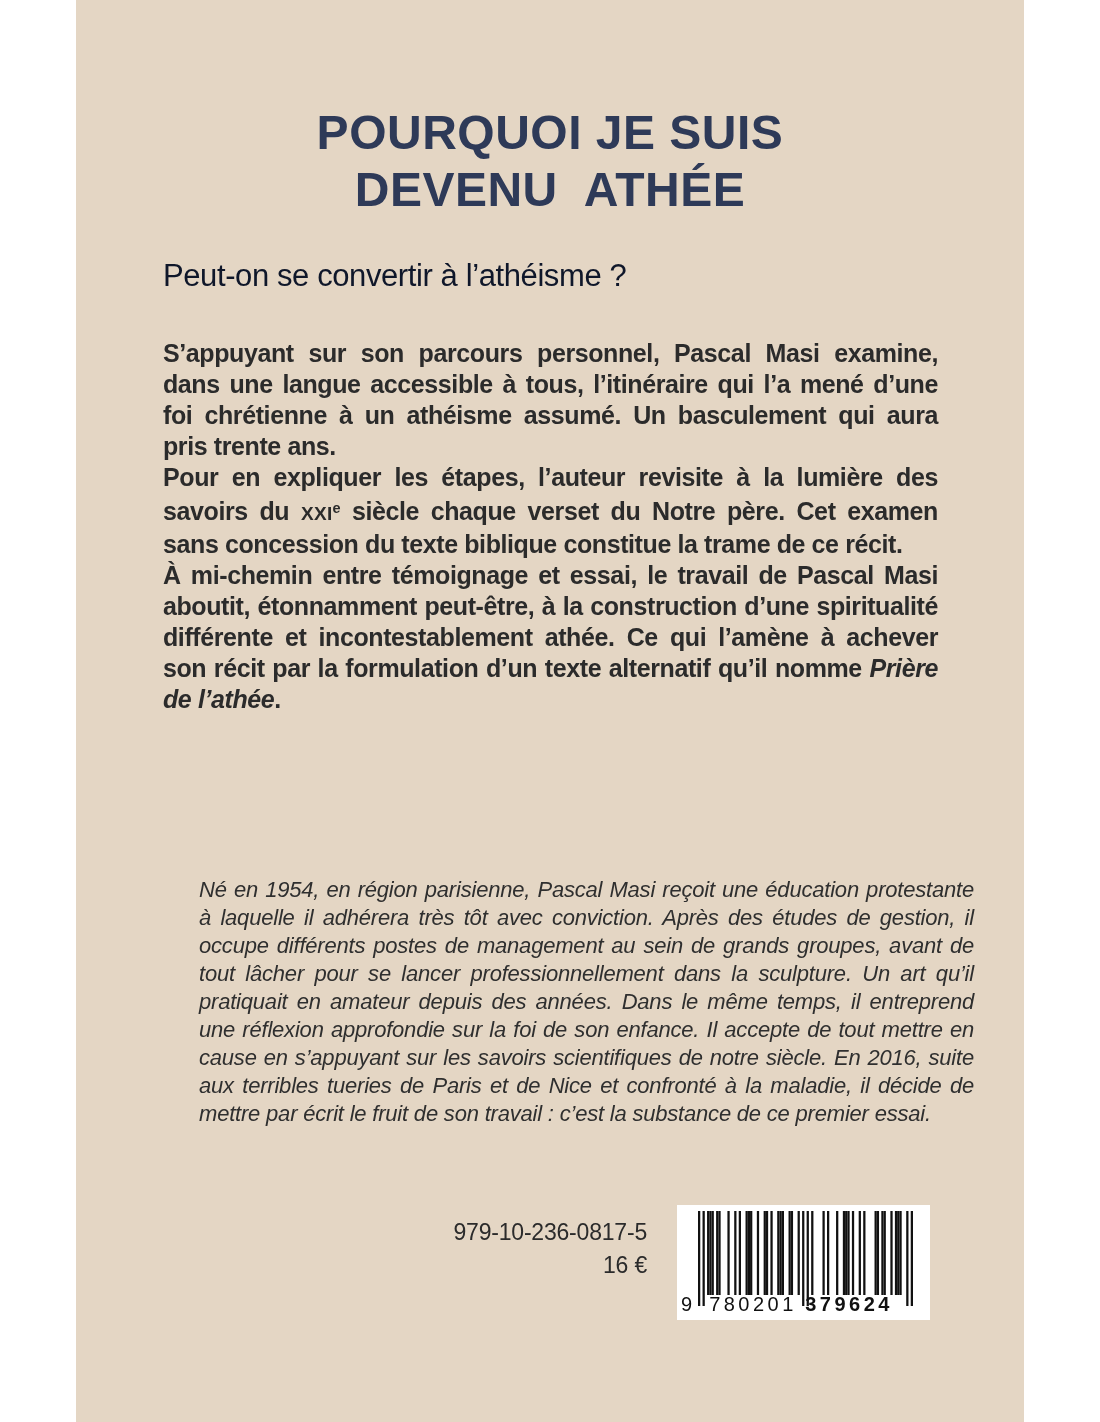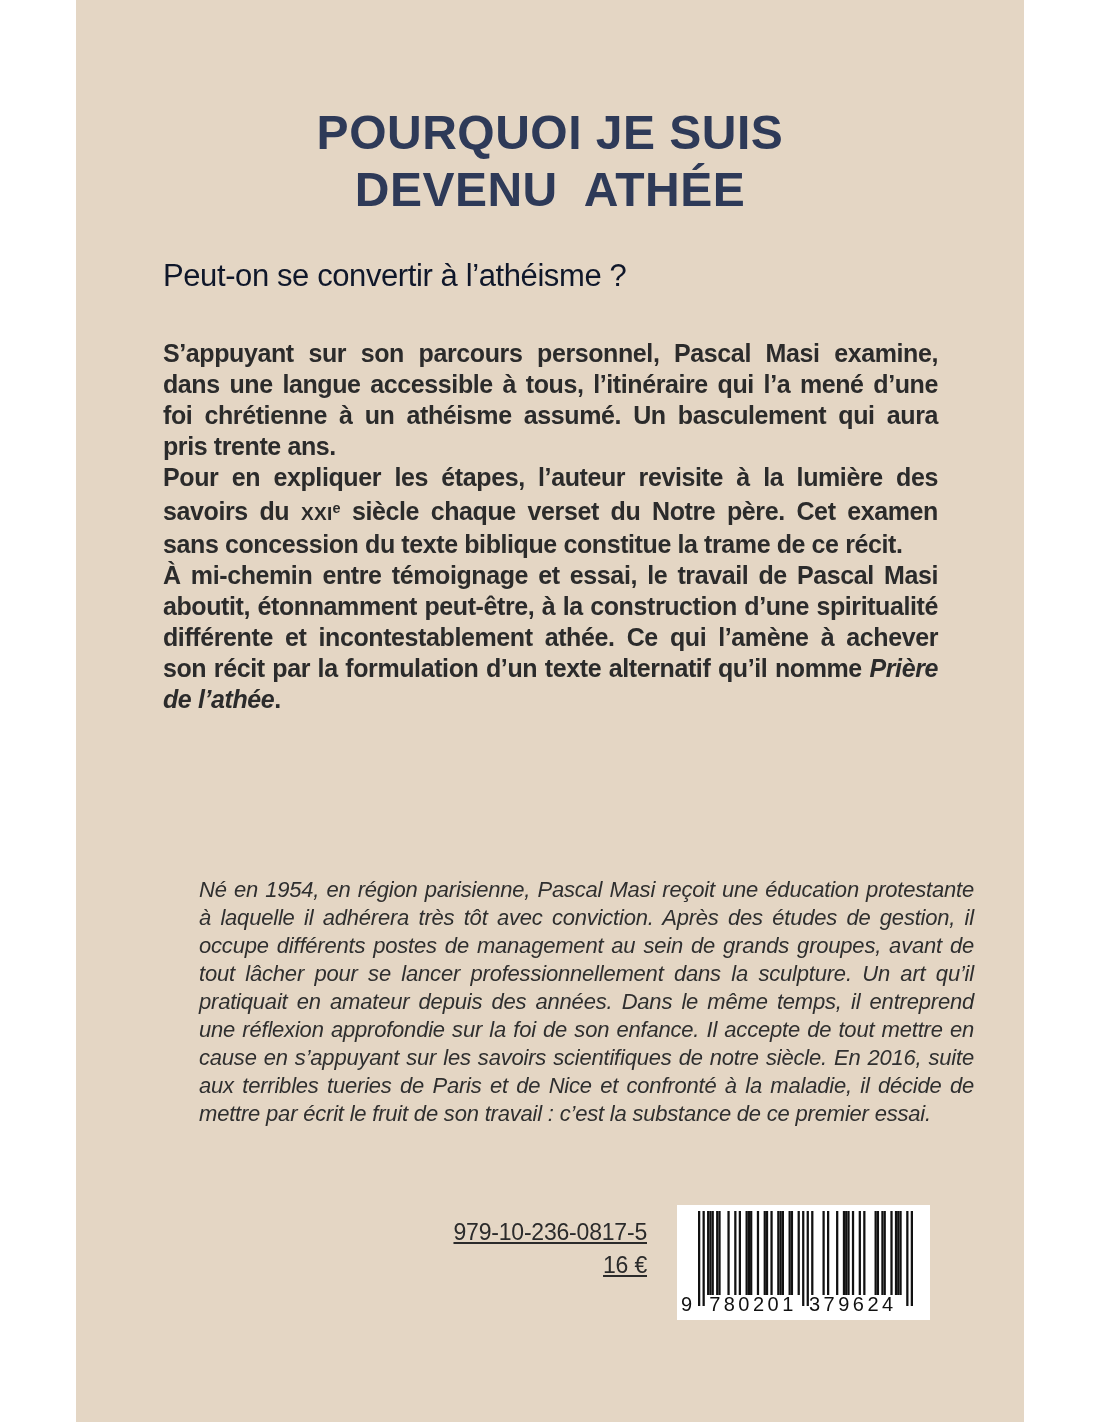--- a/index.html
+++ b/index.html
@@ -79,21 +79,20 @@
   }
   .pricing {
     position: absolute;
     top: 1216px;
     right: 377px;
     text-align: right;
     color: #2b2b2b;
     font-size: 23px;
     line-height: 33px;
     letter-spacing: -0.2px;
-    text-decoration: underline;
   }
   .barcode-box {
     position: absolute;
     left: 601px;
     top: 1205px;
     width: 253px;
     height: 115px;
     background: #ffffff;
   }
   .barcode-box svg {
@@ -121,25 +120,26 @@
   .bc-left {
     position: absolute;
     left: 29px;
     width: 94px;
     bottom: 4px;
     text-align: center;
     letter-spacing: 3.5px;
   }
   .bc-right {
     position: absolute;
-    left: 132px;
+    left: 122px;
     width: 94px;
     bottom: 4px;
-    text-align: left;
+    text-align: right;
     letter-spacing: 3.5px;
+    font-weight: bold;
   }
 </style>
 </head>
 <body>
 
 <div class="page">
   <div class="cover">
 
     <h1 class="title">
       <span class="title-line">POURQUOI JE SUIS</span>

